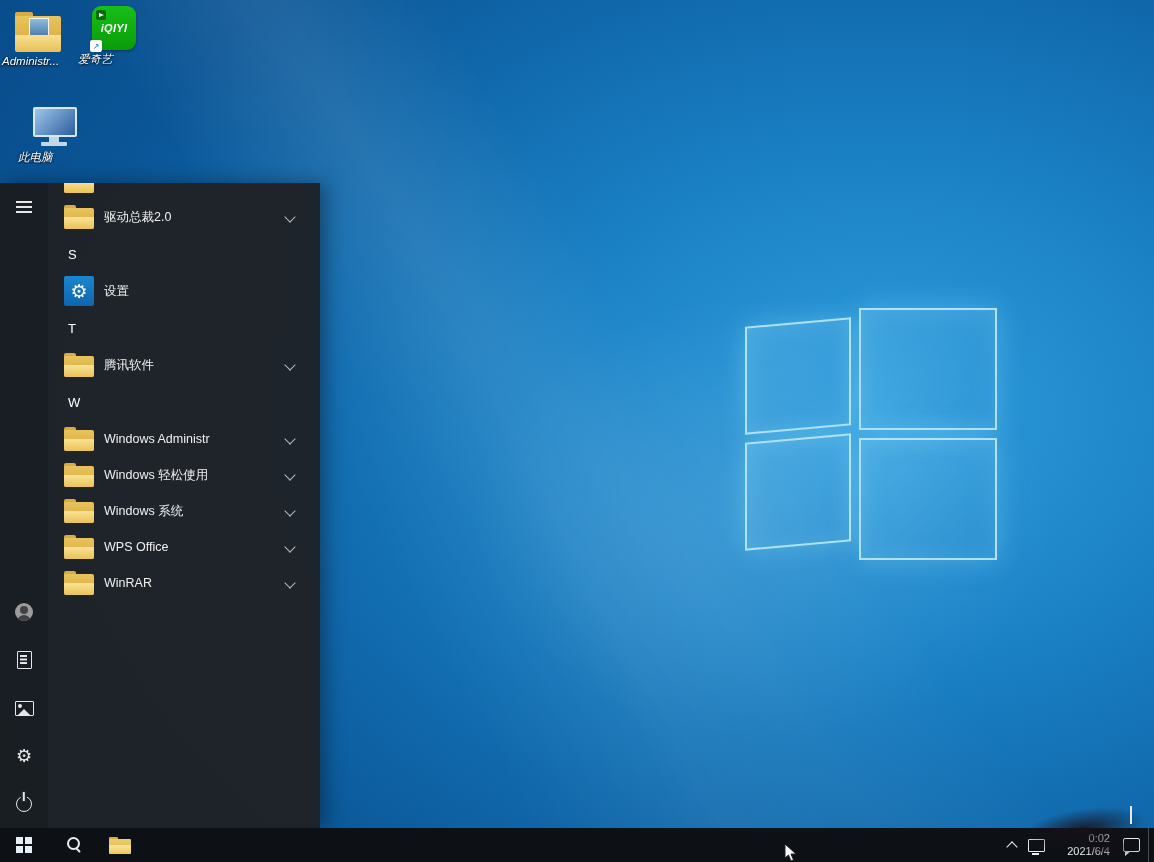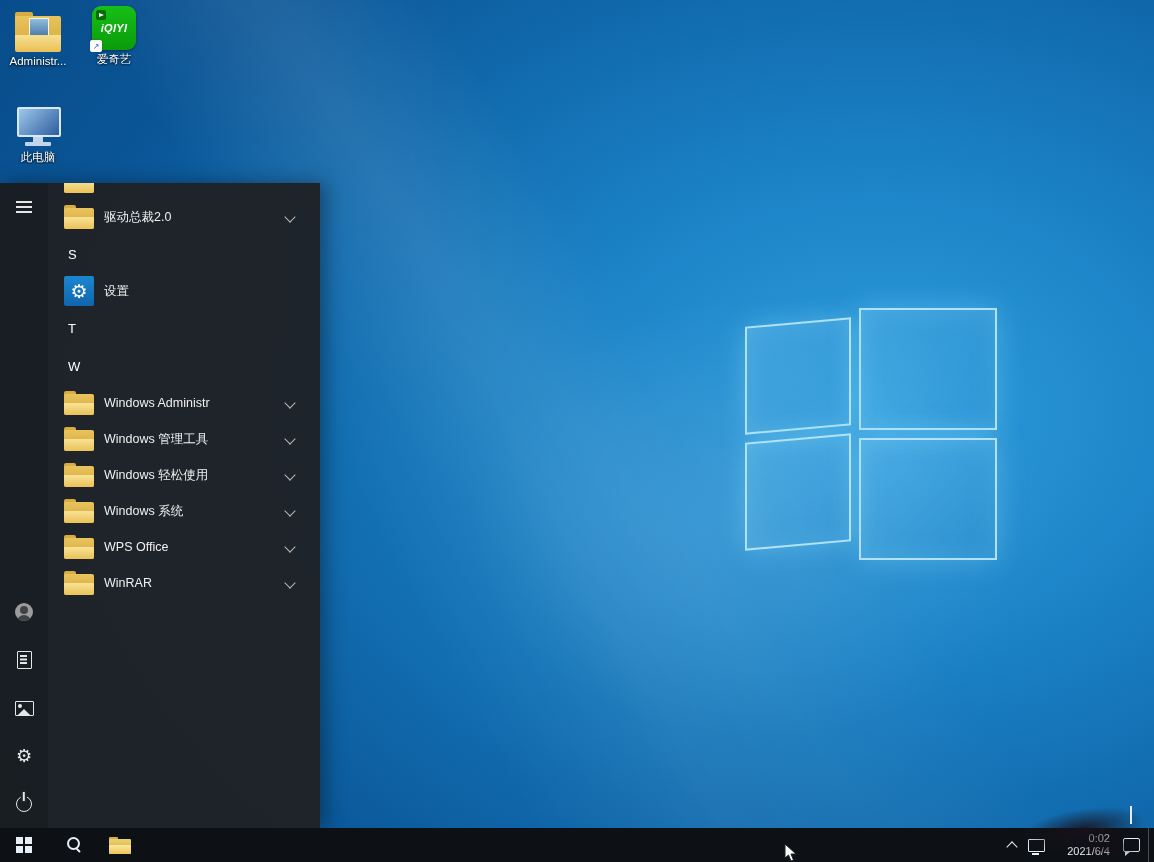--- a/index.html
+++ b/index.html
@@ -30,29 +30,29 @@
     border:2px solid rgba(186,232,252,.92);
     background:linear-gradient(135deg, rgba(120,205,245,.28), rgba(60,150,210,.10));
     box-shadow:0 0 26px rgba(130,215,250,.38), inset 0 0 28px rgba(150,220,250,.20);
   }
   .col-left .pane:first-child{height:104px;margin-bottom:8px;}
   .col-left .pane:last-child{flex:1;}
   .col-right .pane:first-child{height:118px;margin-bottom:8px;}
   .col-right .pane:last-child{flex:1;}
 
   
-  .icon-cell{position:absolute;width:76px;text-align:center;cursor:default;}
+  .icon-cell{position:absolute;width:76px;cursor:default;}
   .icon-cell .dlabel{
     margin-top:3px;color:#fff;font-size:11.5px;line-height:13px;
     text-shadow:0 1px 2px rgba(0,0,0,.85), 0 0 3px rgba(0,0,0,.5);
-    white-space:nowrap;overflow:hidden;text-overflow:ellipsis;padding:0 2px;
+    white-space:nowrap;overflow:hidden;text-overflow:ellipsis;padding:0 2px;font-style:italic;
   }
   .pos-user-folder{left:0;top:6px;}
   .pos-iqiyi{left:76px;top:4px;}
-  .pos-this-pc{left:0;top:102px;}
+  .pos-this-pc{left:16px;top:102px;}
 
   .gfx{height:46px;display:flex;align-items:flex-end;justify-content:center;position:relative;}
   
   .g-adminfolder{position:relative;width:48px;height:40px;}
   .g-adminfolder .fback{position:absolute;left:1px;top:4px;width:46px;height:34px;border-radius:2px;
     background:linear-gradient(#e9c35c,#d5a83e);}
   .g-adminfolder .ftab{position:absolute;left:1px;top:0;width:18px;height:7px;border-radius:2px 2px 0 0;
     background:#d8ac42;}
   .g-adminfolder .photo{position:absolute;left:15px;top:6px;width:18px;height:24px;
     background:linear-gradient(#8cbede,#335f91);border:1px solid #f3f3f3;}
@@ -253,41 +253,41 @@
       <div class="sm-header">S</div>
       <div class="sm-row">
         <div class="sm-iconbox">
           <div class="tile">
             <span class="g-gear">⚙</span>
           </div>
         </div>
         <span class="sm-label">设置</span>
       </div>
       <div class="sm-header">T</div>
+      <div class="sm-row">
+        <div class="sm-iconbox">
+          <div class="ic-folder">
+            <span class="ft"></span>
+            <span class="fb"></span>
+            <span class="ff"></span>
+          </div>
+        </div>
+        <span class="sm-label">腾讯软件</span>
+        <span class="chev"></span>
+      </div>
       <div class="sm-header">W</div>
       <div class="sm-row">
         <div class="sm-iconbox">
           <div class="ic-folder">
             <span class="ft"></span>
             <span class="fb"></span>
             <span class="ff"></span>
           </div>
         </div>
         <span class="sm-label">Windows Administr</span>
-        <span class="chev"></span>
-      </div>
-      <div class="sm-row">
-        <div class="sm-iconbox">
-          <div class="ic-folder">
-            <span class="ft"></span>
-            <span class="fb"></span>
-            <span class="ff"></span>
-          </div>
-        </div>
-        <span class="sm-label">Windows 管理工具</span>
         <span class="chev"></span>
       </div>
       <div class="sm-row">
         <div class="sm-iconbox">
           <div class="ic-folder">
             <span class="ft"></span>
             <span class="fb"></span>
             <span class="ff"></span>
           </div>
         </div>

